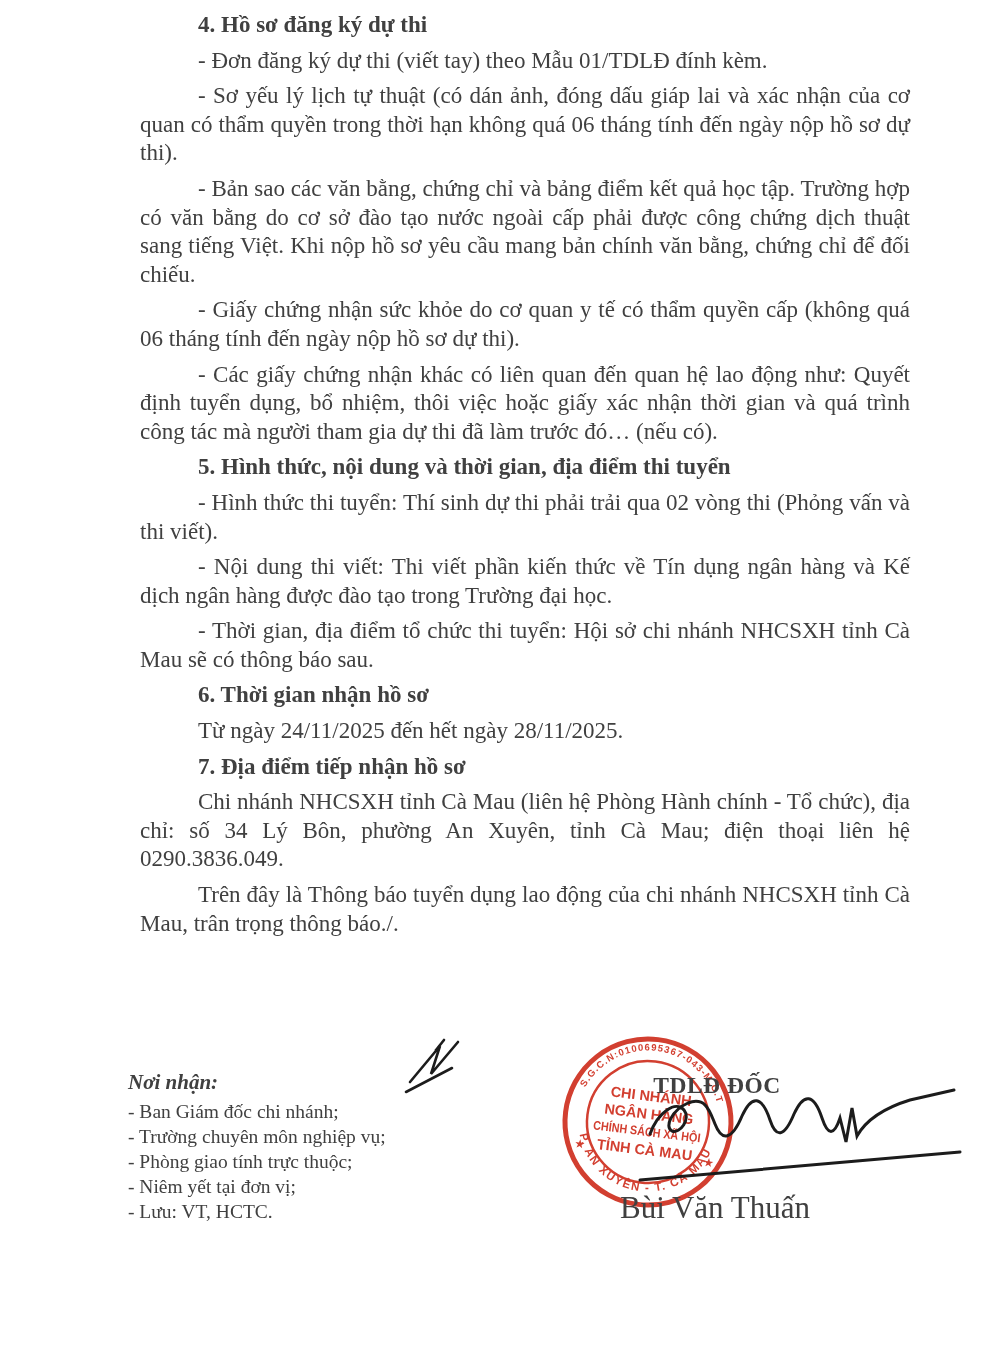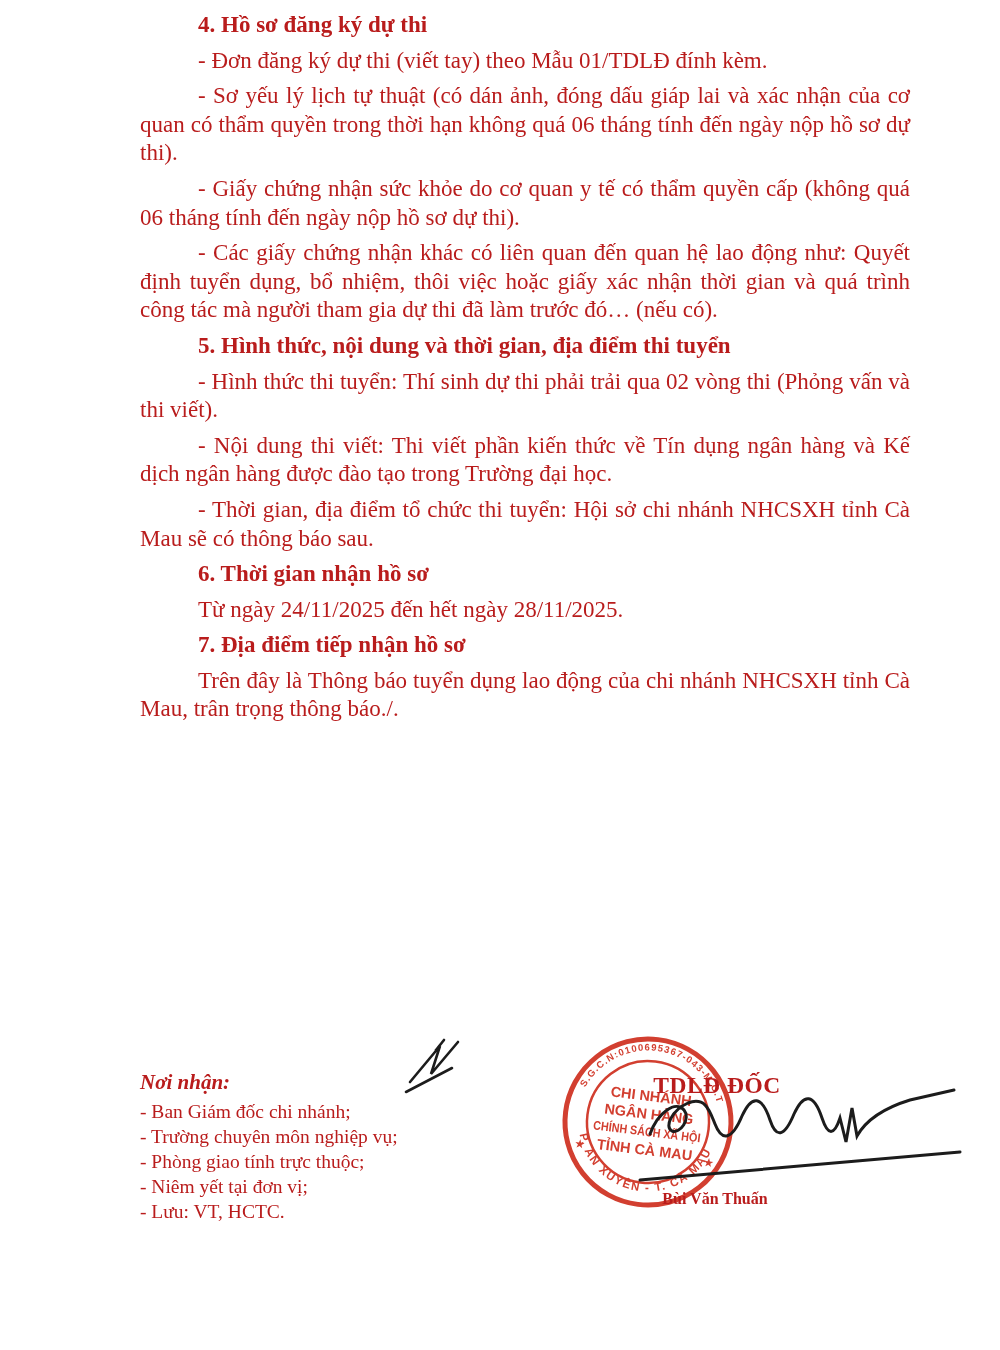--- a/index.html
+++ b/index.html
@@ -3,21 +3,21 @@
 <meta charset="utf-8">
 <style>
   * { margin: 0; padding: 0; box-sizing: border-box; }
   html, body { background: #e8e8e8; }
   .page {
     position: relative;
     width: 1000px;
     height: 1350px;
     margin: 0 auto;
     background: #ffffff;
-    color: #b91c1c;
+    color: #404040;
     font-family: "Liberation Serif", "DejaVu Serif", serif;
     overflow: hidden;
   }
   .content {
     position: absolute;
     left: 140px;
     top: 7px;
     width: 770px;
   }
   .content p {
@@ -28,21 +28,21 @@
     margin: 0 0 7px 0;
   }
   .content p.h {
     font-weight: bold;
     margin-top: 4px;
     text-align: left;
   }
   
   .recipients {
     position: absolute;
-    left: 140px;
+    left: 128px;
     top: 1070px;
     width: 330px;
     z-index: 2;
   }
   .recipients .r-title {
     font-size: 21px;
     font-weight: bold;
     font-style: italic;
     margin-bottom: 4px;
   }
@@ -60,22 +60,22 @@
     font-weight: bold;
     z-index: 2;
     letter-spacing: 0.5px;
   }
   .signer-name {
     position: absolute;
     left: 575px;
     top: 1190px;
     width: 280px;
     text-align: center;
-    font-size: 16px;
-    font-weight: bold;
+    font-size: 31px;
+    font-weight: normal;
     z-index: 2;
   }
   .stamp {
     position: absolute;
     left: 558px;
     top: 1032px;
     width: 180px;
     height: 180px;
     transform: rotate(7deg);
     z-index: 1;
@@ -109,29 +109,31 @@
 </style>
 </head>
 <body>
 
 <div class="page">
 
   <div class="content">
     <p class="h">4. Hồ sơ đăng ký dự thi</p>
     <p>- Đơn đăng ký dự thi (viết tay) theo Mẫu 01/TDLĐ đính kèm.</p>
     <p>- Sơ yếu lý lịch tự thuật (có dán ảnh, đóng dấu giáp lai và xác nhận của cơ quan có thẩm quyền trong thời hạn không quá 06 tháng tính đến ngày nộp hồ sơ dự thi).</p>
+    <p>- Bản sao các văn bằng, chứng chỉ và bảng điểm kết quả học tập. Trường hợp có văn bằng do cơ sở đào tạo nước ngoài cấp phải được công chứng dịch thuật sang tiếng Việt. Khi nộp hồ sơ yêu cầu mang bản chính văn bằng, chứng chỉ để đối chiếu.</p>
     <p>- Giấy chứng nhận sức khỏe do cơ quan y tế có thẩm quyền cấp (không quá 06 tháng tính đến ngày nộp hồ sơ dự thi).</p>
     <p>- Các giấy chứng nhận khác có liên quan đến quan hệ lao động như: Quyết định tuyển dụng, bổ nhiệm, thôi việc hoặc giấy xác nhận thời gian và quá trình công tác mà người tham gia dự thi đã làm trước đó… (nếu có).</p>
     <p class="h">5. Hình thức, nội dung và thời gian, địa điểm thi tuyển</p>
     <p>- Hình thức thi tuyển: Thí sinh dự thi phải trải qua 02 vòng thi (Phỏng vấn và thi viết).</p>
     <p>- Nội dung thi viết: Thi viết phần kiến thức về Tín dụng ngân hàng và Kế dịch ngân hàng được đào tạo trong Trường đại học.</p>
     <p>- Thời gian, địa điểm tổ chức thi tuyển: Hội sở chi nhánh NHCSXH tỉnh Cà Mau sẽ có thông báo sau.</p>
     <p class="h">6. Thời gian nhận hồ sơ</p>
     <p>Từ ngày 24/11/2025 đến hết ngày 28/11/2025.</p>
     <p class="h">7. Địa điểm tiếp nhận hồ sơ</p>
+    <p>Chi nhánh NHCSXH tỉnh Cà Mau (liên hệ Phòng Hành chính - Tổ chức), địa chỉ: số 34 Lý Bôn, phường An Xuyên, tỉnh Cà Mau; điện thoại liên hệ 0290.3836.049.</p>
     <p>Trên đây là Thông báo tuyển dụng lao động của chi nhánh NHCSXH tỉnh Cà Mau, trân trọng thông báo./.</p>
   </div>
 
   <div class="recipients">
     <div class="r-title">Nơi nhận:</div>
     <div class="r-item">- Ban Giám đốc chi nhánh;</div>
     <div class="r-item">- Trường chuyên môn nghiệp vụ;</div>
     <div class="r-item">- Phòng giao tính trực thuộc;</div>
     <div class="r-item">- Niêm yết tại đơn vị;</div>
     <div class="r-item">- Lưu: VT, HCTC.</div>

